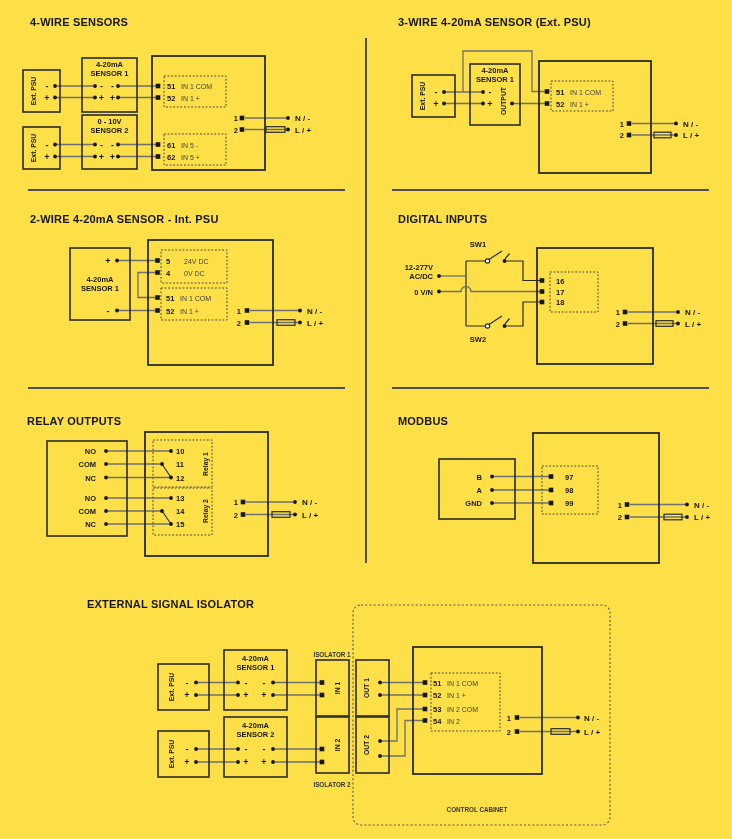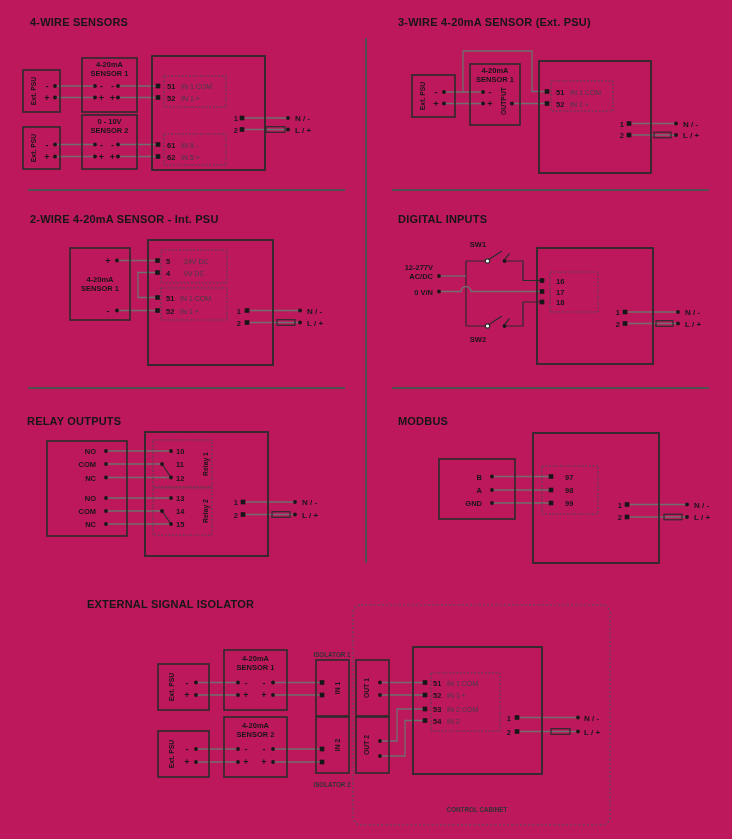--- a/index.html
+++ b/index.html
@@ -1,16 +1,16 @@
 <!DOCTYPE html>
 <html><head>
 <meta charset="utf-8">
 <style>
   html,body{margin:0;padding:0;background:#fff;}
-  .page{position:relative;width:732px;height:839px;background:#be185d;overflow:hidden;
+  .page{position:relative;width:732px;height:839px;background:#fde047;overflow:hidden;
         font-family:"Liberation Sans",sans-serif;}
   .panel{position:absolute;}
   .divider{position:absolute;background:#4f4f4f;}
   
   .box{fill:none;stroke:#2b2b2b;stroke-width:1.6}
   .dev{fill:none;stroke:#2b2b2b;stroke-width:1.8}
   .db{fill:none;stroke:#474747;stroke-width:1;stroke-dasharray:1.8 1.8}
   .cab{fill:none;stroke:#565656;stroke-width:1.1;stroke-dasharray:2 2.2}
   .w{stroke:#6f6f6f;stroke-width:1.3;fill:none}
   .k{stroke:#2b2b2b;stroke-width:1.2;fill:none}

